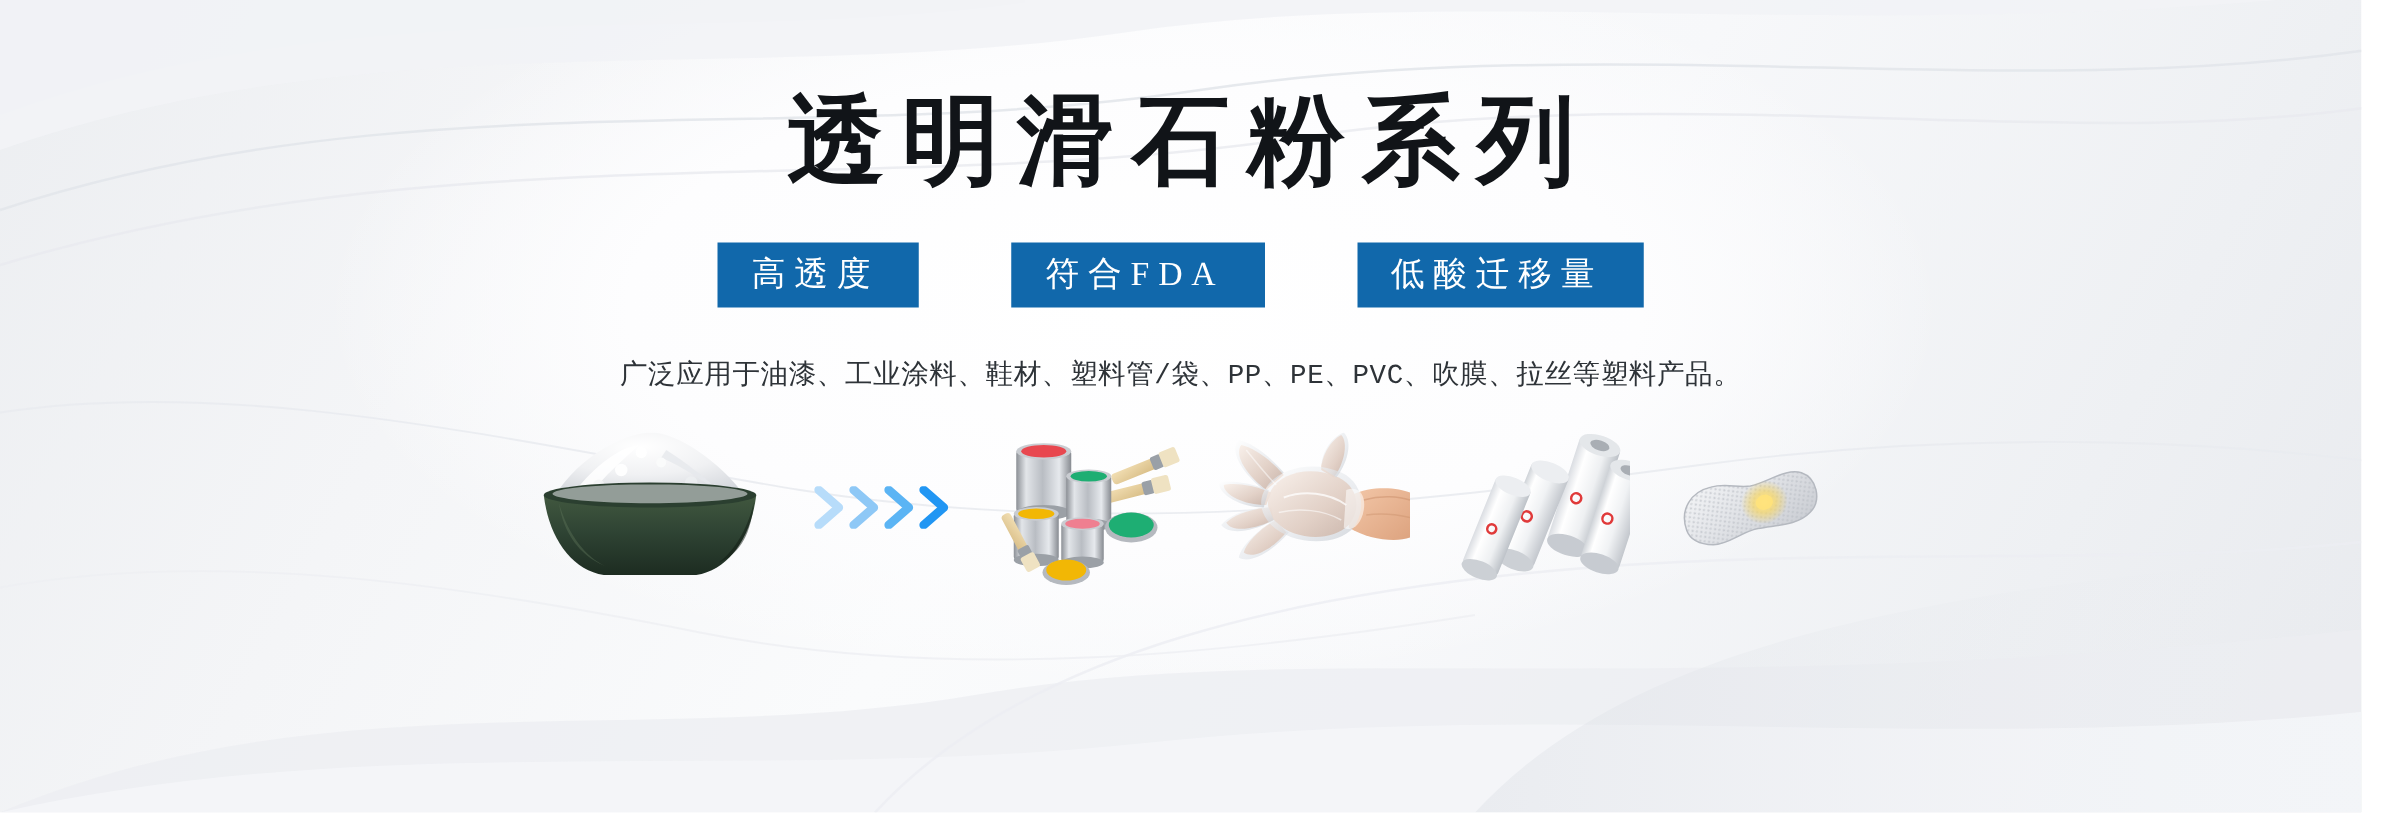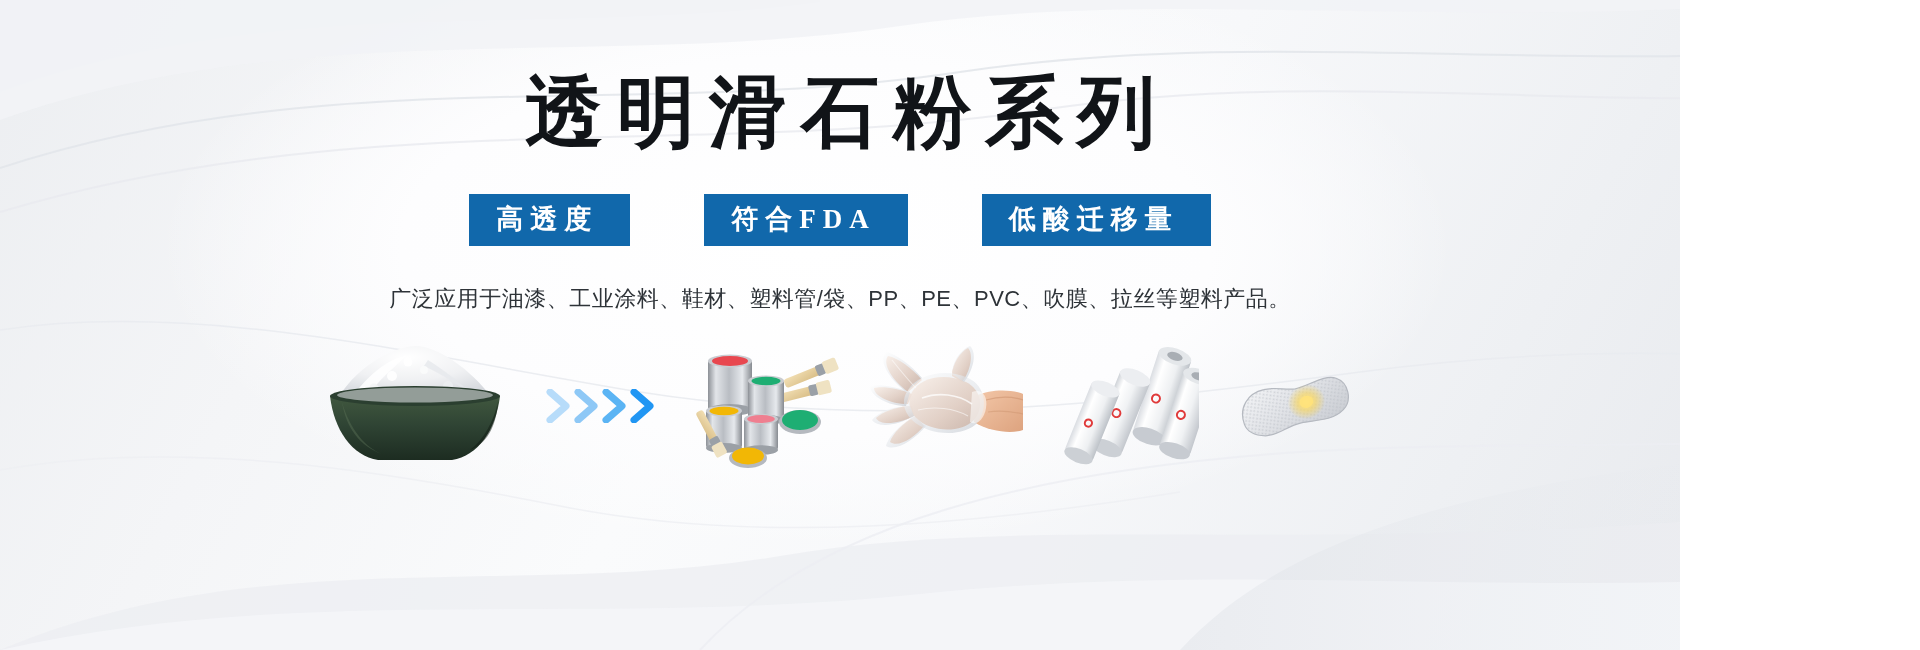--- a/index.html
+++ b/index.html
@@ -4,21 +4,21 @@
 <title>透明滑石粉系列</title>
 <style>
   * { margin:0; padding:0; box-sizing:border-box; }
   html, body {
     width:1920px; height:650px;
     overflow:hidden;
     font-family:"Liberation Serif","DejaVu Serif",serif;
   }
   #banner {
     position:relative;
-    width:1680px; height:650px;
+    width:1889px; height:650px;
     background:
       radial-gradient(ellipse 900px 420px at 48% 38%, #ffffff 0%, #fdfdfe 45%, rgba(253,253,254,0) 72%),
       linear-gradient(118deg, #eceef1 0%, #f4f5f7 22%, #fafbfc 44%, #f7f8fa 62%, #eef0f3 84%, #e8eaee 100%);
     overflow:hidden;
   }
   
   .swoosh { position:absolute; inset:0; width:1920px; height:650px; pointer-events:none; }
 
   .content {
     position:absolute; inset:0;
@@ -40,36 +40,36 @@
 
   .badges {
     margin-top:42px;
     display:flex; align-items:center;
     gap:74px;
   }
   .badge {
     background:#1168ab;
     color:#ffffff;
     font-size:27px;
-    font-weight:700;
+    font-weight:400;
     letter-spacing:7px;
     text-indent:7px;
     line-height:1;
     padding:12px 32px 13px 20px;
     white-space:nowrap;
     font-family:"Liberation Serif","DejaVu Serif",serif;
   }
 
   .subtitle {
     margin-top:38px;
     font-size:22px;
     color:#2e3338;
     letter-spacing:.5px;
     white-space:nowrap;
-    font-family:Liberation Sans, sans-serif;
+    font-family:Liberation Mono, monospace;
   }
 
   .strip {
     margin-top:27px;
     display:flex; align-items:center; justify-content:center;
     gap:26px;
     height:130px;
   }
   .cell { position:relative; height:130px; display:flex; align-items:center; justify-content:center; }
 

